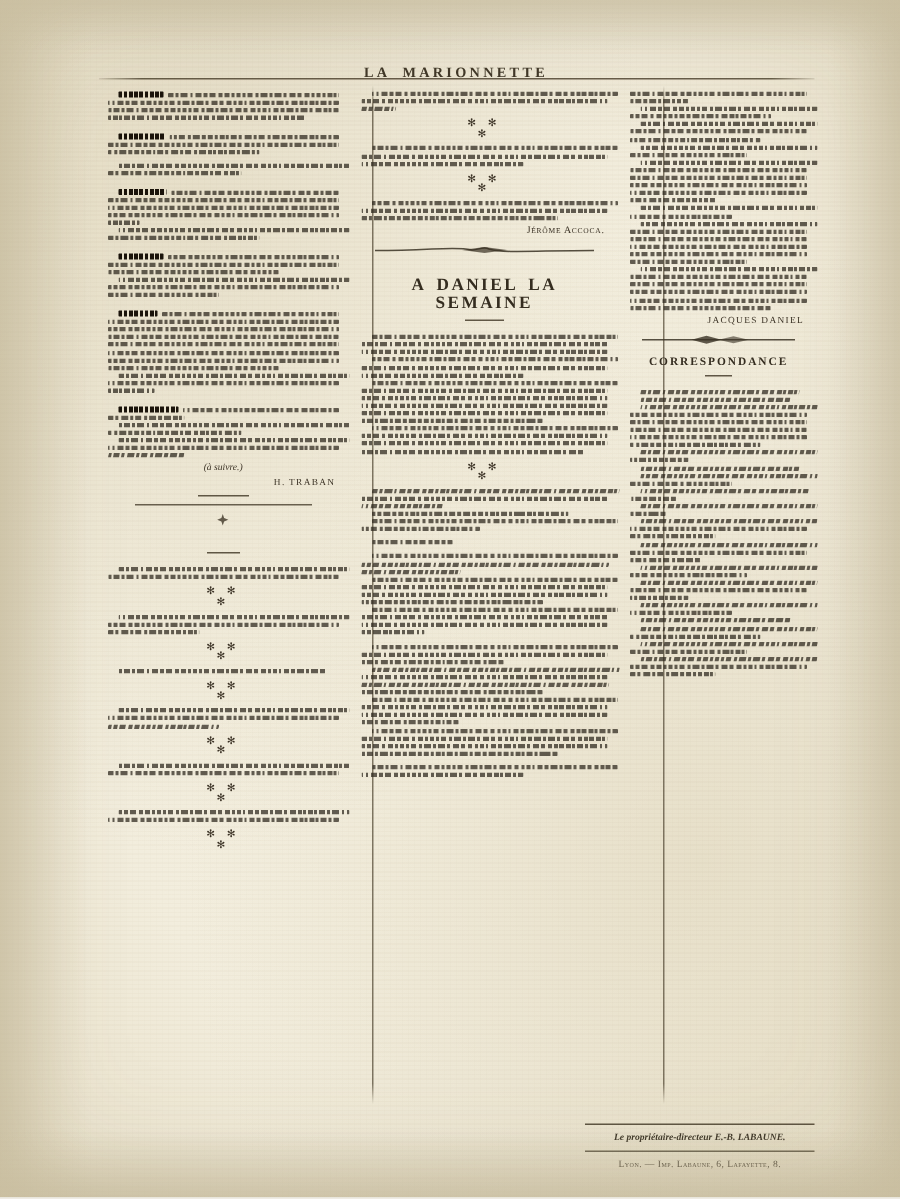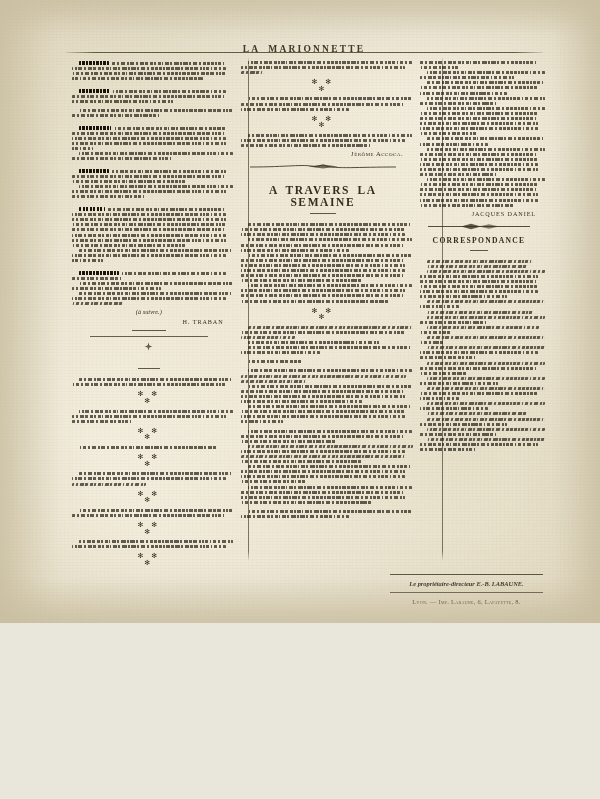--- a/index.html
+++ b/index.html
@@ -1,19 +1,19 @@
 <!DOCTYPE html>
 <html><head>
 <meta charset="utf-8">
 <title>La Marionnette — scanned page</title>
 <style>
   html,body{margin:0;padding:0;background:#e9e6dc;}
   body{font-family:"Liberation Serif", serif;}
   .page{
-    position:relative;width:600px;height:623px;overflow:hidden;
+    position:relative;width:600px;height:798px;overflow:hidden;
     background:
       radial-gradient(ellipse at 22% 18%, rgba(222,213,186,.55) 0%, rgba(222,213,186,0) 46%),
       radial-gradient(ellipse at 78% 72%, rgba(219,209,180,.5) 0%, rgba(219,209,180,0) 52%),
       radial-gradient(ellipse at 50% 50%, #f6f2e4 0%, #f2eddd 58%, #ebe4cf 88%, #e2dac2 100%);
   }
   
   .grain{position:absolute;inset:0;pointer-events:none;opacity:.33;
     background-image:
       repeating-linear-gradient(0deg, rgba(160,148,116,.10) 0 1px, rgba(0,0,0,0) 1px 3px),
       repeating-linear-gradient(90deg, rgba(160,148,116,.07) 0 1px, rgba(0,0,0,0) 1px 4px);
@@ -337,21 +337,21 @@
           </div>
       </div>
       <div class="sig">Jérôme Accoca.</div>
 
       <svg class="orn" width="150" height="9" viewBox="0 0 150 9">
         <path d="M2 5 C 40 5, 55 2, 66 4.5 C 70 5.5, 74 1.5, 78 4 C 88 7, 110 5, 148 5" stroke="rgba(58,50,36,.85)" stroke-width="1" fill="none"></path>
         <path d="M60 4.6 L75 2.6 L90 4.6 L75 6.6 Z" fill="rgba(58,50,36,.7)"></path>
       </svg>
 
       <div class="gapS"></div>
-      <div class="sec-head big">A TRAVERS LA SEMAINE</div>
+      <div class="sec-head big">A DANIEL LA SEMAINE</div>
       <div class="hr-short" style="width:26px"></div>
       <div class="gapS"></div>
 
       <div>
         <div class="p ind">
             <div class="line v2 w100"></div>
             <div class="line v4 w100"></div>
             <div class="line v3 w100"></div>
           </div>
       </div>

